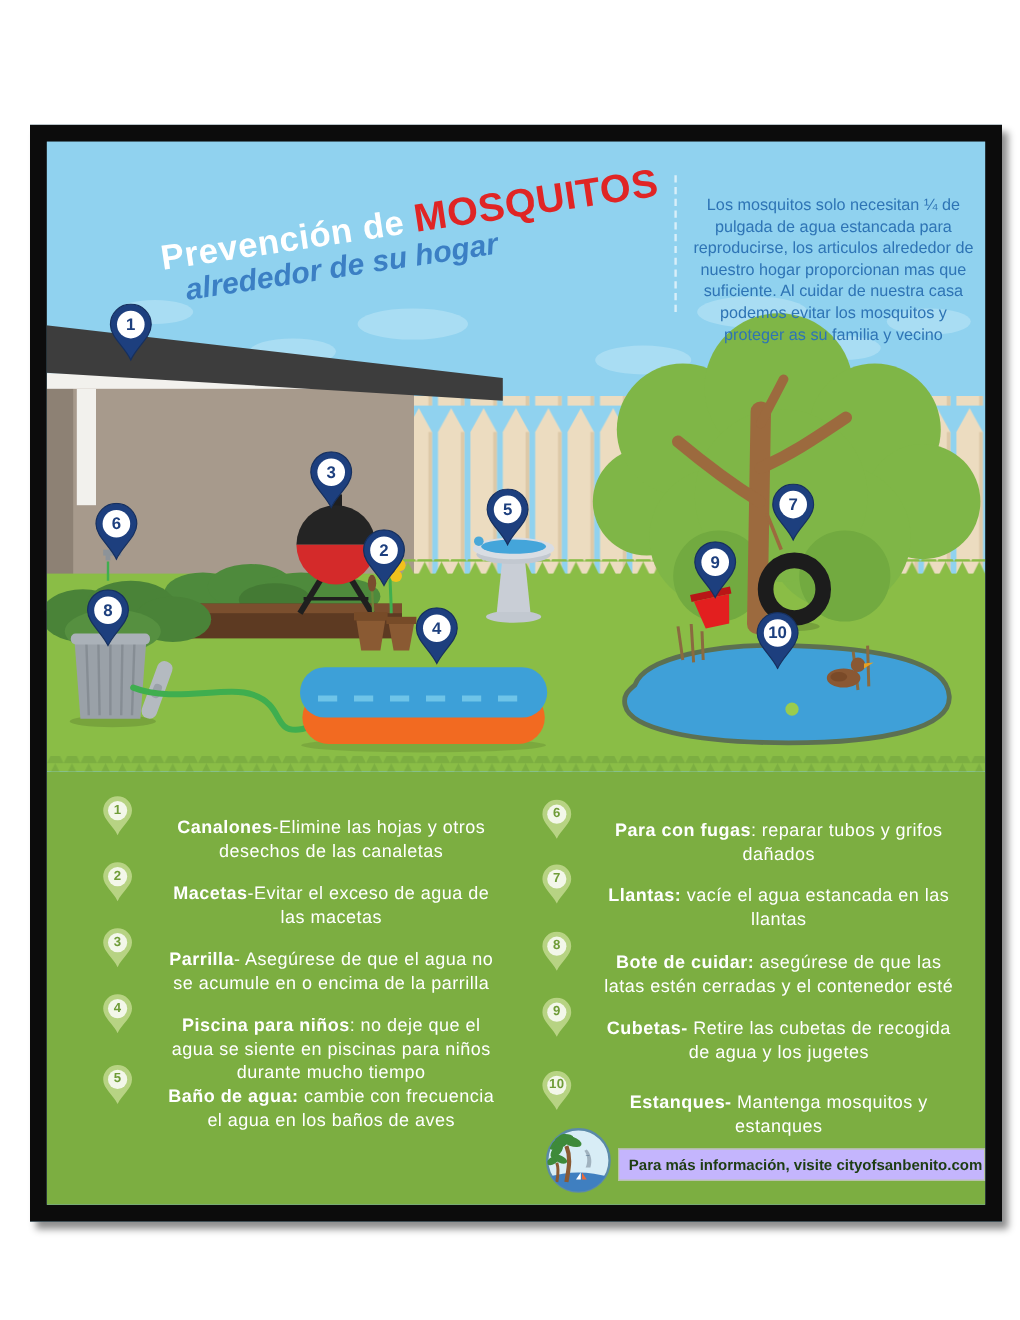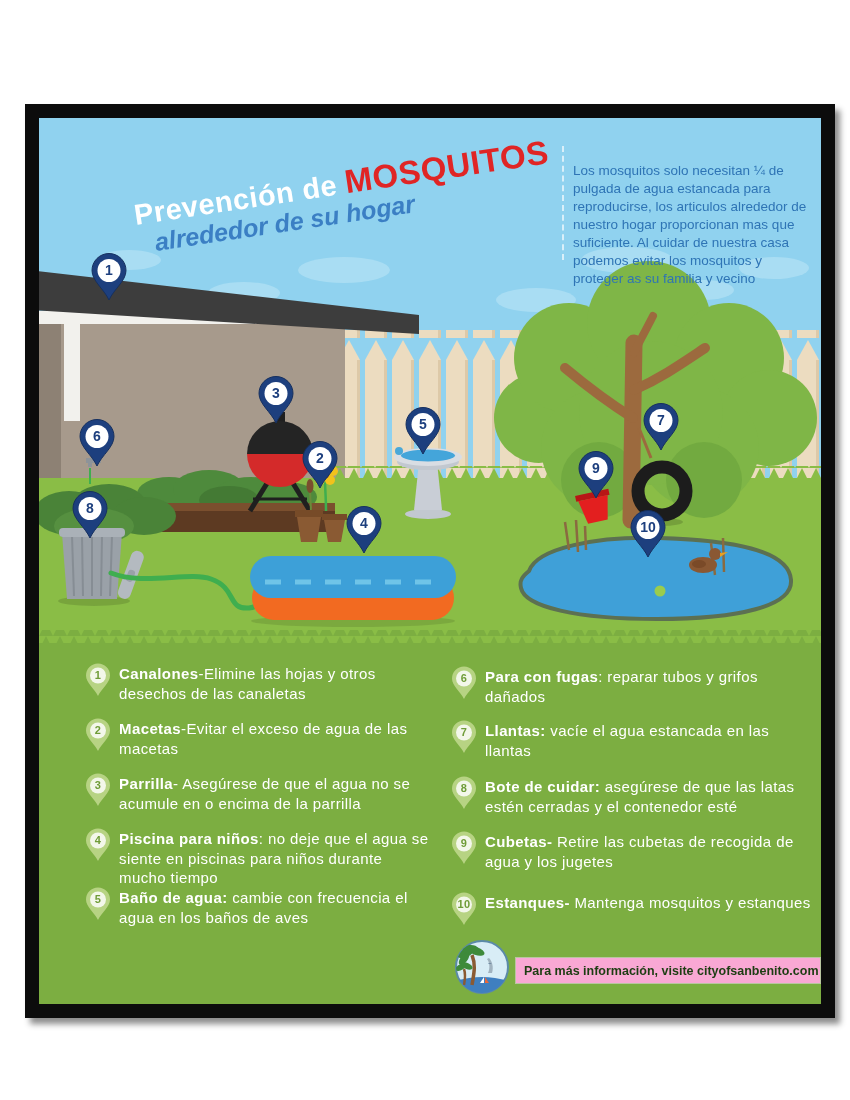--- a/index.html
+++ b/index.html
@@ -8,36 +8,36 @@
          box-shadow:5px 6px 6px rgba(0,0,0,0.45);background:#90d2ef;}
   .inner{position:absolute;left:0;top:0;width:782px;height:886px;overflow:hidden;}
   .scene{position:absolute;left:0;top:0;}
   
   .title1{position:absolute;left:95px;top:58px;transform:rotate(-8.5deg);transform-origin:0 50%;
           font-size:29px;font-weight:bold;color:#ffffff;letter-spacing:.5px;white-space:nowrap;}
   .title1 .hl{font-size:33px;color:#e02525;}
   .title2{position:absolute;left:116px;top:110px;transform:rotate(-8.5deg);transform-origin:0 50%;
           font-size:25px;font-weight:bold;font-style:italic;color:#3b7fc4;white-space:nowrap;}
   .divider{position:absolute;left:523px;top:28px;height:114px;border-left:2px dashed #d9eff9;}
-  .intro{position:absolute;left:534px;top:30px;width:243px;font-size:13.5px;line-height:1.34;color:#2e74b5;}
+  .intro{position:absolute;left:534px;top:30px;width:243px;font-size:13.5px;line-height:1.34;color:#2e74b5;text-align:center;}
   
   .pin{position:absolute;width:36px;height:48px;}
   .pin svg{position:absolute;left:0;top:0;}
   .pnum{position:absolute;left:0;top:9px;width:36px;text-align:center;font-size:14px;font-weight:bold;color:#1d3f7e;}
   
   .legend{position:absolute;left:0;top:525px;width:782px;height:361px;background:#7cae41;}
   .litem{position:absolute;color:#ffffff;font-size:15px;line-height:1.3;letter-spacing:.4px;}
-  .litem p{margin:0;padding-left:34px;}
+  .litem p{margin:16px;padding-left:34px;text-align:center;}
   .litem b{font-weight:bold;}
   .lpin{position:absolute;left:0;top:-1px;width:26px;height:34px;}
   .lpin svg{position:absolute;left:0;top:0;}
   .lnum{position:absolute;left:0;top:5px;width:26px;text-align:center;font-size:11px;font-weight:bold;color:#6f9c38;}
   
   .logo{position:absolute;left:415px;top:296px;width:56px;height:56px;}
-  .infobar{position:absolute;left:476px;top:314px;width:306px;height:27px;background:#f9a8d4;
+  .infobar{position:absolute;left:476px;top:314px;width:306px;height:27px;background:#c4b5fd;
            border:1px solid #b9c6a0;box-sizing:border-box;display:flex;align-items:center;
            padding-left:8px;font-size:12.5px;font-weight:bold;color:#1d3d12;white-space:nowrap;}
 </style>
 </head>
 <body>
 
 <div class="frame">
 <div class="inner">
 
   <svg class="scene" width="782" height="525" viewBox="0 0 782 525">

